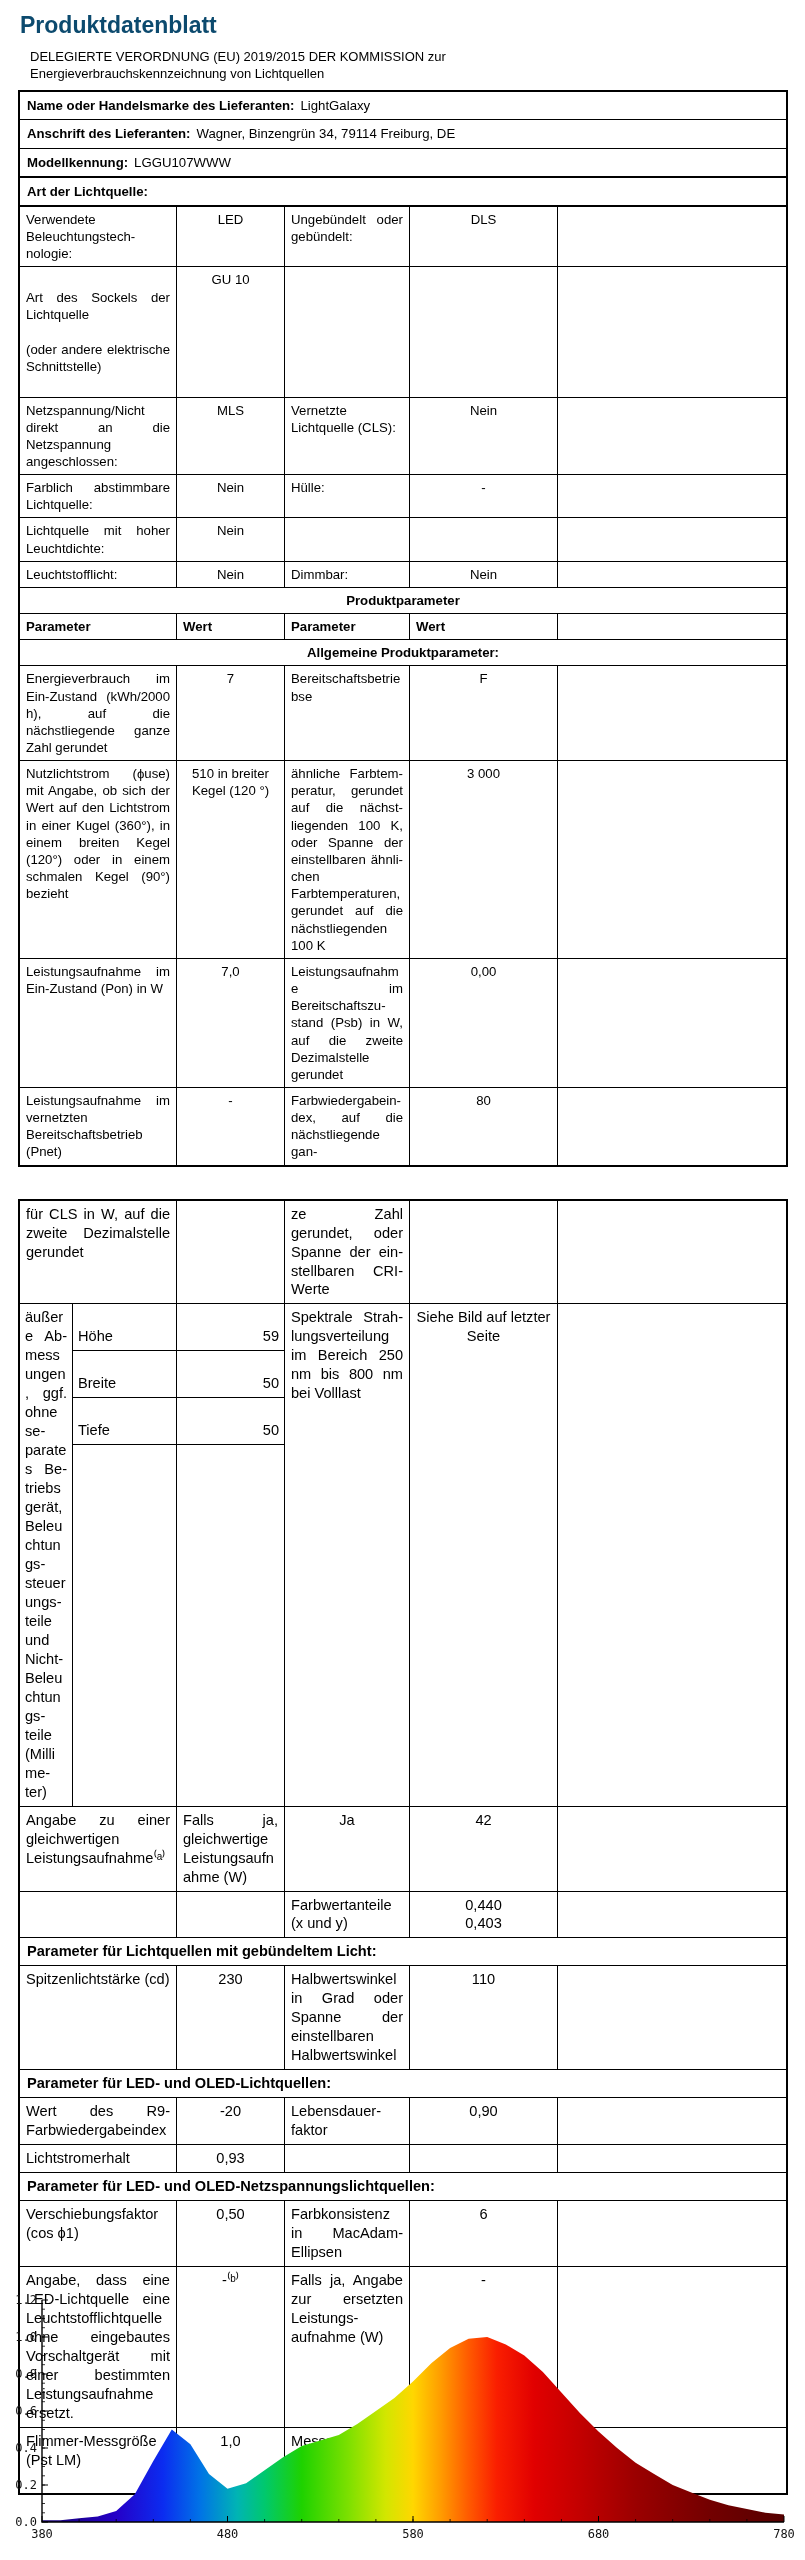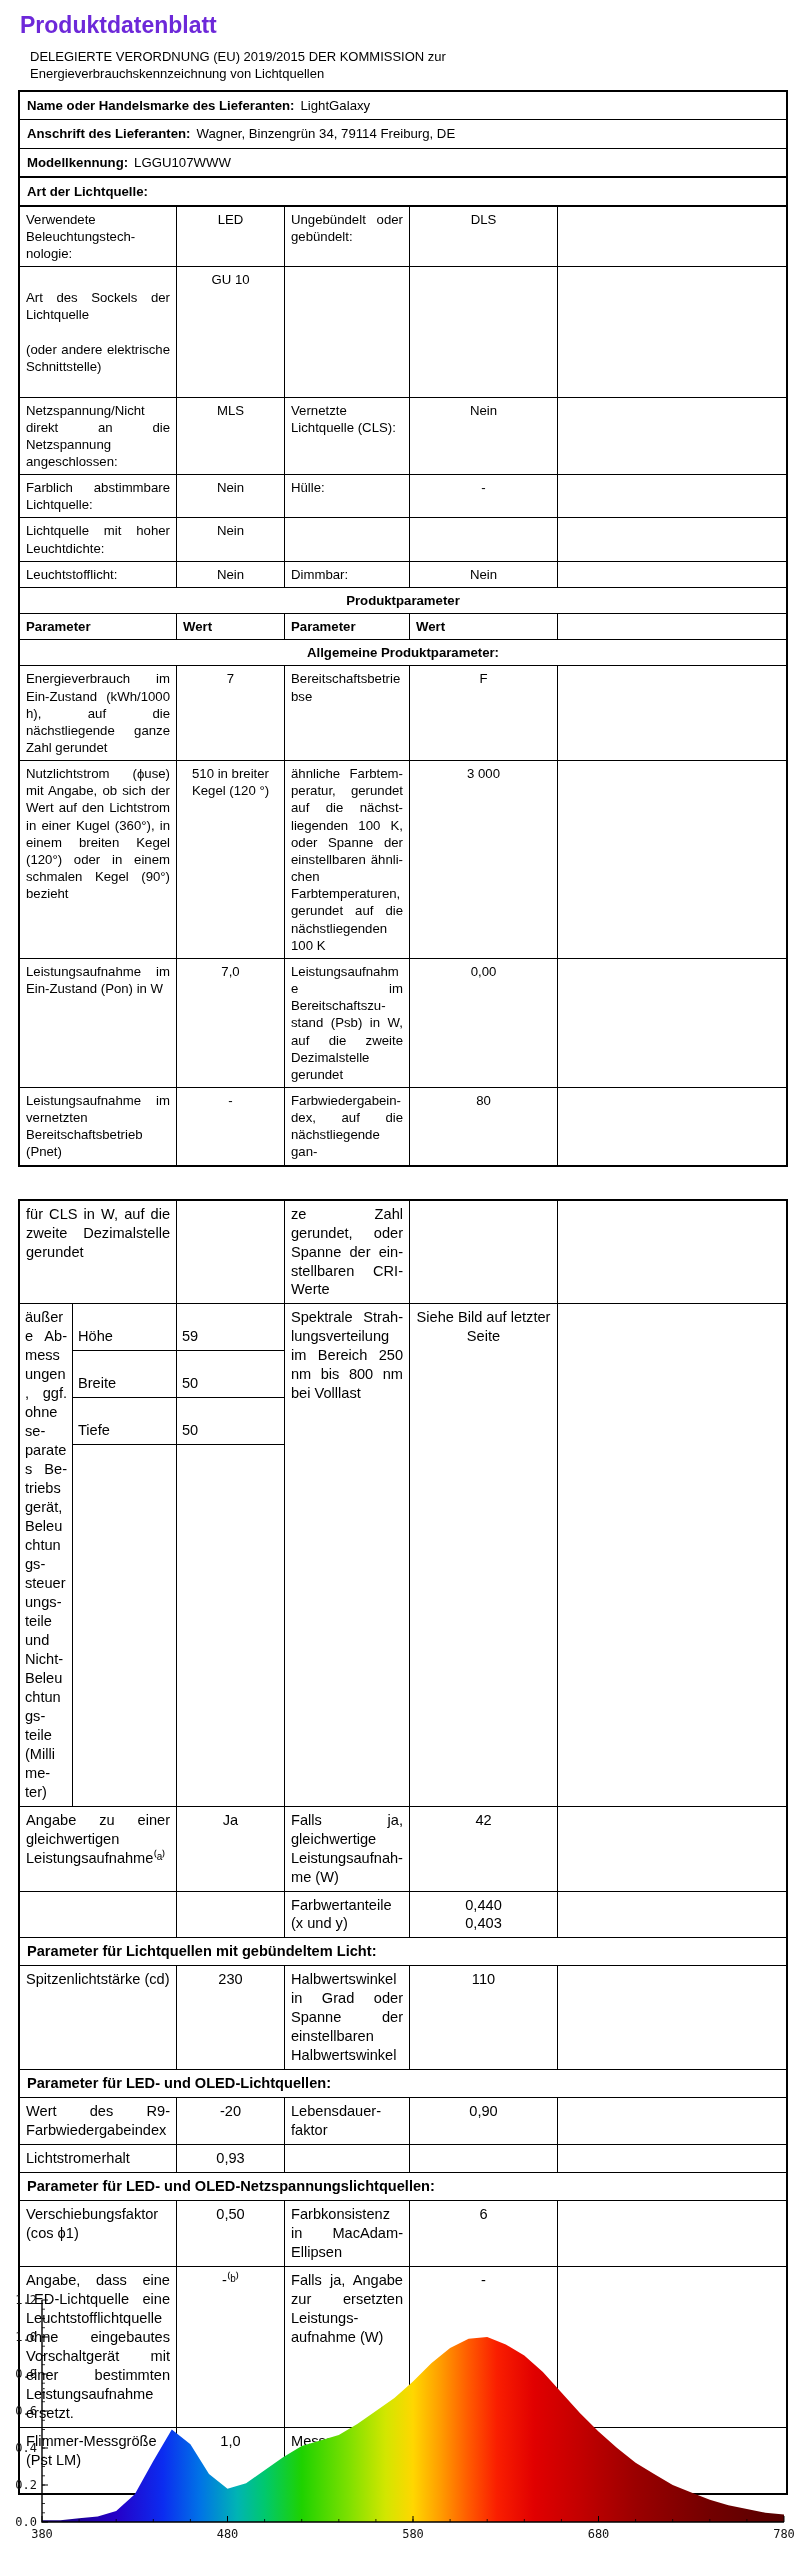--- a/index.html
+++ b/index.html
@@ -37,33 +37,33 @@
   
   .tbl2 .c,.tbl2 .band{font-size:14.6px}
 
   
   .dimsc1{padding:0;display:flex}
   .dims-desc{width:53px;flex:none;padding:4px 5px;border-right:1px solid #000;
               text-align:justify;overflow-wrap:break-word;hyphens:auto}
   .dims-sub{flex:1}
   .dims-name{padding:4px 5px;border-bottom:1px solid #000}
   .dimsvals{padding:0}
-  .dims-val{padding:4px 5px;border-bottom:1px solid #000;text-align:left}
+  .dims-val{padding:4px 5px;border-bottom:1px solid #000;text-align:right}
 
   
   .chart{position:absolute;left:8px;bottom:4px;width:788px;height:268px}
   .chart svg{display:block}
   .tick{font-family:"DejaVu Sans Mono",monospace;font-size:12px;fill:#111}
 </style>
 </head>
 <body>
 
 <div class="page">
 
-  <h1 class="title" style="color: #6d28d9;">Produktdatenblatt</h1>
+  <h1 class="title" style="color: #0c4a6e;">Produktdatenblatt</h1>
   <p class="regulation">DELEGIERTE VERORDNUNG (EU) 2019/2015 DER KOMMISSION zur
 Energieverbrauchskennzeichnung von Lichtquellen</p>
 
   <div class="tbl tbl1">
 
     <div class="irow">
       <span class="lbl">Name oder Handelsmarke des Lieferanten:</span><span>LightGalaxy</span>
     </div>
     <div class="irow">
       <span class="lbl">Anschrift des Lieferanten:</span><span>Wagner, Binzengrün 34, 79114 Freiburg, DE</span>
@@ -132,21 +132,21 @@
       <div class="c c1 colhdr">Parameter</div>
       <div class="c c2 colhdr">Wert</div>
       <div class="c c3 colhdr">Parameter</div>
       <div class="c c4 colhdr">Wert</div>
       <div class="c c5"></div>
     </div>
 
     <div class="band center">Allgemeine Produktparameter:</div>
 
     <div class="prow">
-      <div class="c c1 lab">Energieverbrauch im Ein-Zu­stand (kWh/1000 h), auf die nächstliegende ganze Zahl ge­rundet</div>
+      <div class="c c1 lab">Energieverbrauch im Ein-Zu­stand (kWh/2000 h), auf die nächstliegende ganze Zahl ge­rundet</div>
       <div class="c c2 val">7</div>
       <div class="c c3 lab">Bereitschaftsbetrieb­se</div>
       <div class="c c4 val">F</div>
       <div class="c c5"></div>
     </div>
 
     <div class="prow">
       <div class="c c1 lab">Nutzlichtstrom (ϕuse) mit An­gabe, ob sich der Wert auf den Lichtstrom in einer Kugel (360°), in einem breiten Kegel (120°) oder in einem schmalen Kegel (90°) bezieht</div>
       <div class="c c2 val">510 in breiter Kegel (120 °)</div>
       <div class="c c3 lab">ähnliche Farbtem­peratur, gerundet auf die nächst­liegenden 100 K, oder Spanne der einstellbaren ähnli­chen Farbtempera­turen, gerundet auf die nächstliegenden 100 K</div>
@@ -195,22 +195,22 @@
         <div class="dims-val">50</div>
         <div class="dims-val">50</div>
       </div>
       <div class="c c3 lab">Spektrale Strah­lungsverteilung im Bereich 250 nm bis 800 nm bei Volllast</div>
       <div class="c c4 val">Siehe Bild auf letzter Seite</div>
       <div class="c c5"></div>
     </div>
 
     <div class="prow">
       <div class="c c1 lab">Angabe zu einer gleichwertigen Leistungsaufnahme⁽ᵃ⁾</div>
+      <div class="c c3 lab">Falls ja, gleichwerti­ge Leistungsaufnah­me (W)</div>
       <div class="c c2 val">Ja</div>
-      <div class="c c3 lab">Falls ja, gleichwerti­ge Leistungsaufnah­me (W)</div>
       <div class="c c4 val">42</div>
       <div class="c c5"></div>
     </div>
 
     <div class="prow">
       <div class="c c1 lab"></div>
       <div class="c c2 val"></div>
       <div class="c c3 lab">Farbwertanteile (x und y)</div>
       <div class="c c4 val">0,440
 0,403</div>

